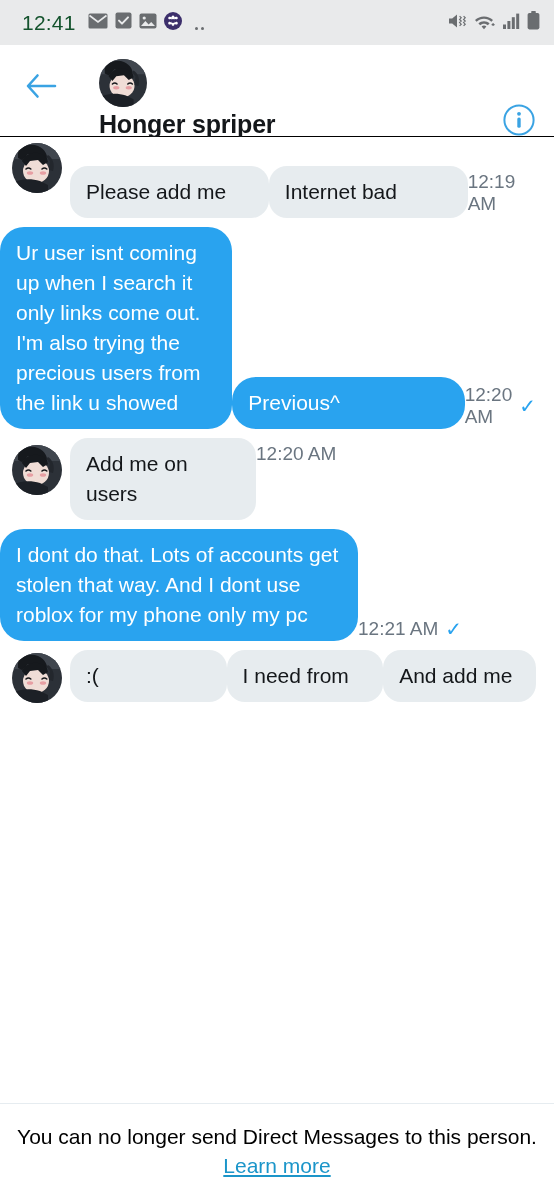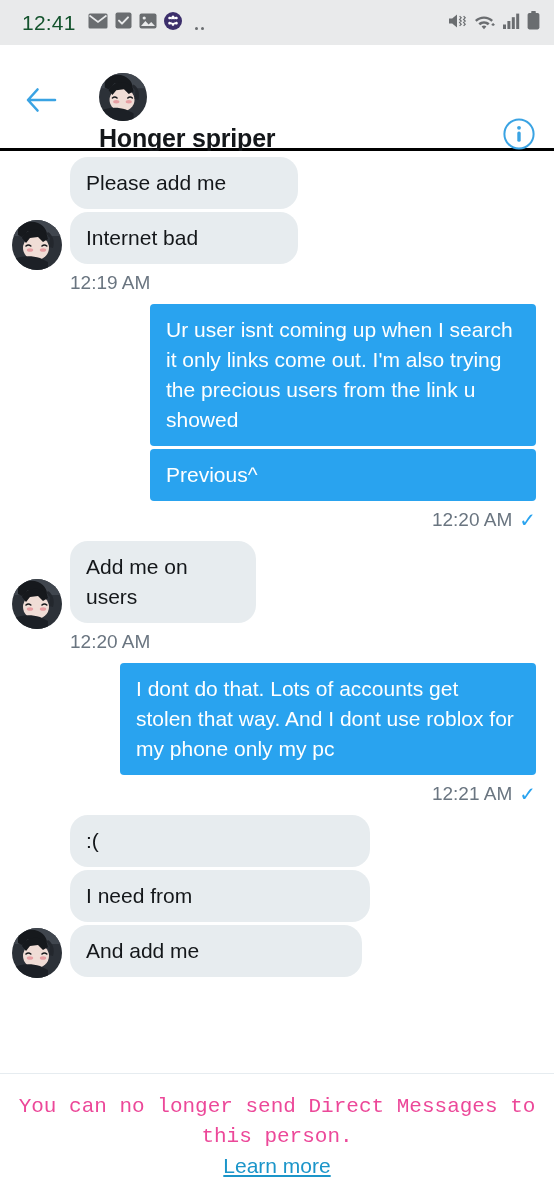--- a/index.html
+++ b/index.html
@@ -62,23 +62,22 @@
     width: 3px; height: 3px; border-radius: 50%;
     background: #6a6d70; display: block;
   }
 
   
   .header {
     flex: 0 0 auto;
     height: 92px;
     background: #ffffff;
     position: relative;
-    border-bottom: 3px solid #000000;
+    border-bottom: 1px solid #000000;
     box-sizing: border-box;
-    margin-top: 14px;
   }
   .back-btn {
     position: absolute;
     left: 22px;
     top: 22px;
     width: 38px;
     height: 38px;
     display: flex;
     align-items: center;
     justify-content: center;
@@ -140,21 +139,20 @@
     width: 50px;
     height: 50px;
     border-radius: 50%;
     overflow: hidden;
     flex: 0 0 auto;
     margin-right: 8px;
     margin-bottom: 28px;
   }
   .bubbles-col {
     display: flex;
-    flex-direction: column;
     align-items: flex-start;
     flex: 1 1 auto;
     min-width: 0;
   }
   .group.outgoing .bubbles-col {
     align-items: flex-end;
   }
 
   .bubble {
     font-size: 21px;
@@ -165,58 +163,57 @@
     word-wrap: break-word;
   }
   .bubble.in {
     background: #e7ecef;
     color: #14171a;
     border-radius: 18px;
   }
   .bubble.out {
     background: #29a3ef;
     color: #ffffff;
-    border-radius: 4px;
+    border-radius: 24px;
   }
   .meta {
     font-size: 19px;
     color: #6a7580;
     margin-top: 5px;
     margin-bottom: 4px;
     display: flex;
     align-items: center;
     gap: 7px;
   }
   .meta .check {
     color: #29a3ef;
     font-size: 20px;
     line-height: 1;
   }
 
   
   .w-top .bubble.in { width: 228px; }
   .w-blue .bubble.out { width: 386px; }
   .w-link .bubble.in { width: 186px; }
-  .w-blue2 .bubble.out { width: 416px; }
+  .w-blue2 .bubble.out { width: 358px; }
   .w-stack .bubble.in { width: 300px; }
   .w-stack .bubble.in.last { width: 292px; }
 
   
   .footer {
     flex: 0 0 auto;
     border-top: 1px solid #e6ecf0;
     padding: 18px 10px 22px;
     text-align: center;
     background: #ffffff;
   }
   .footer-text {
     font-size: 21px;
-    color: #ec4899;
+    color: #000000;
     line-height: 30px;
-    font-family: Liberation Mono, monospace;
   }
   .footer-link {
     font-size: 21px;
     color: #1b95c9;
     text-decoration: underline;
     display: inline-block;
     margin-top: 2px;
     cursor: pointer;
   }
 </style>

